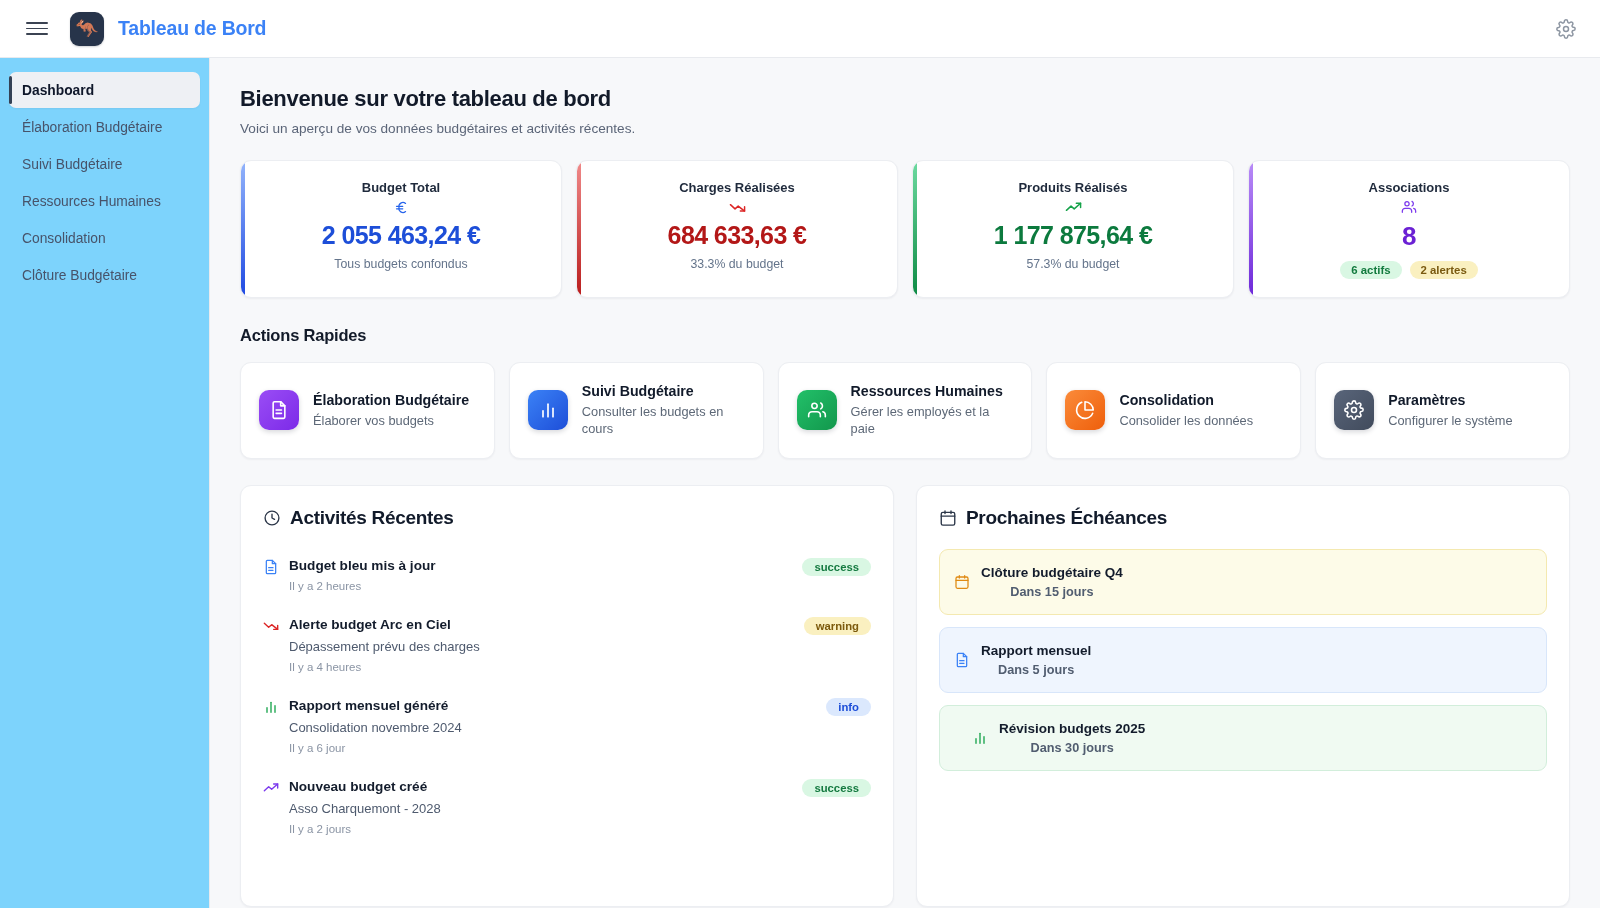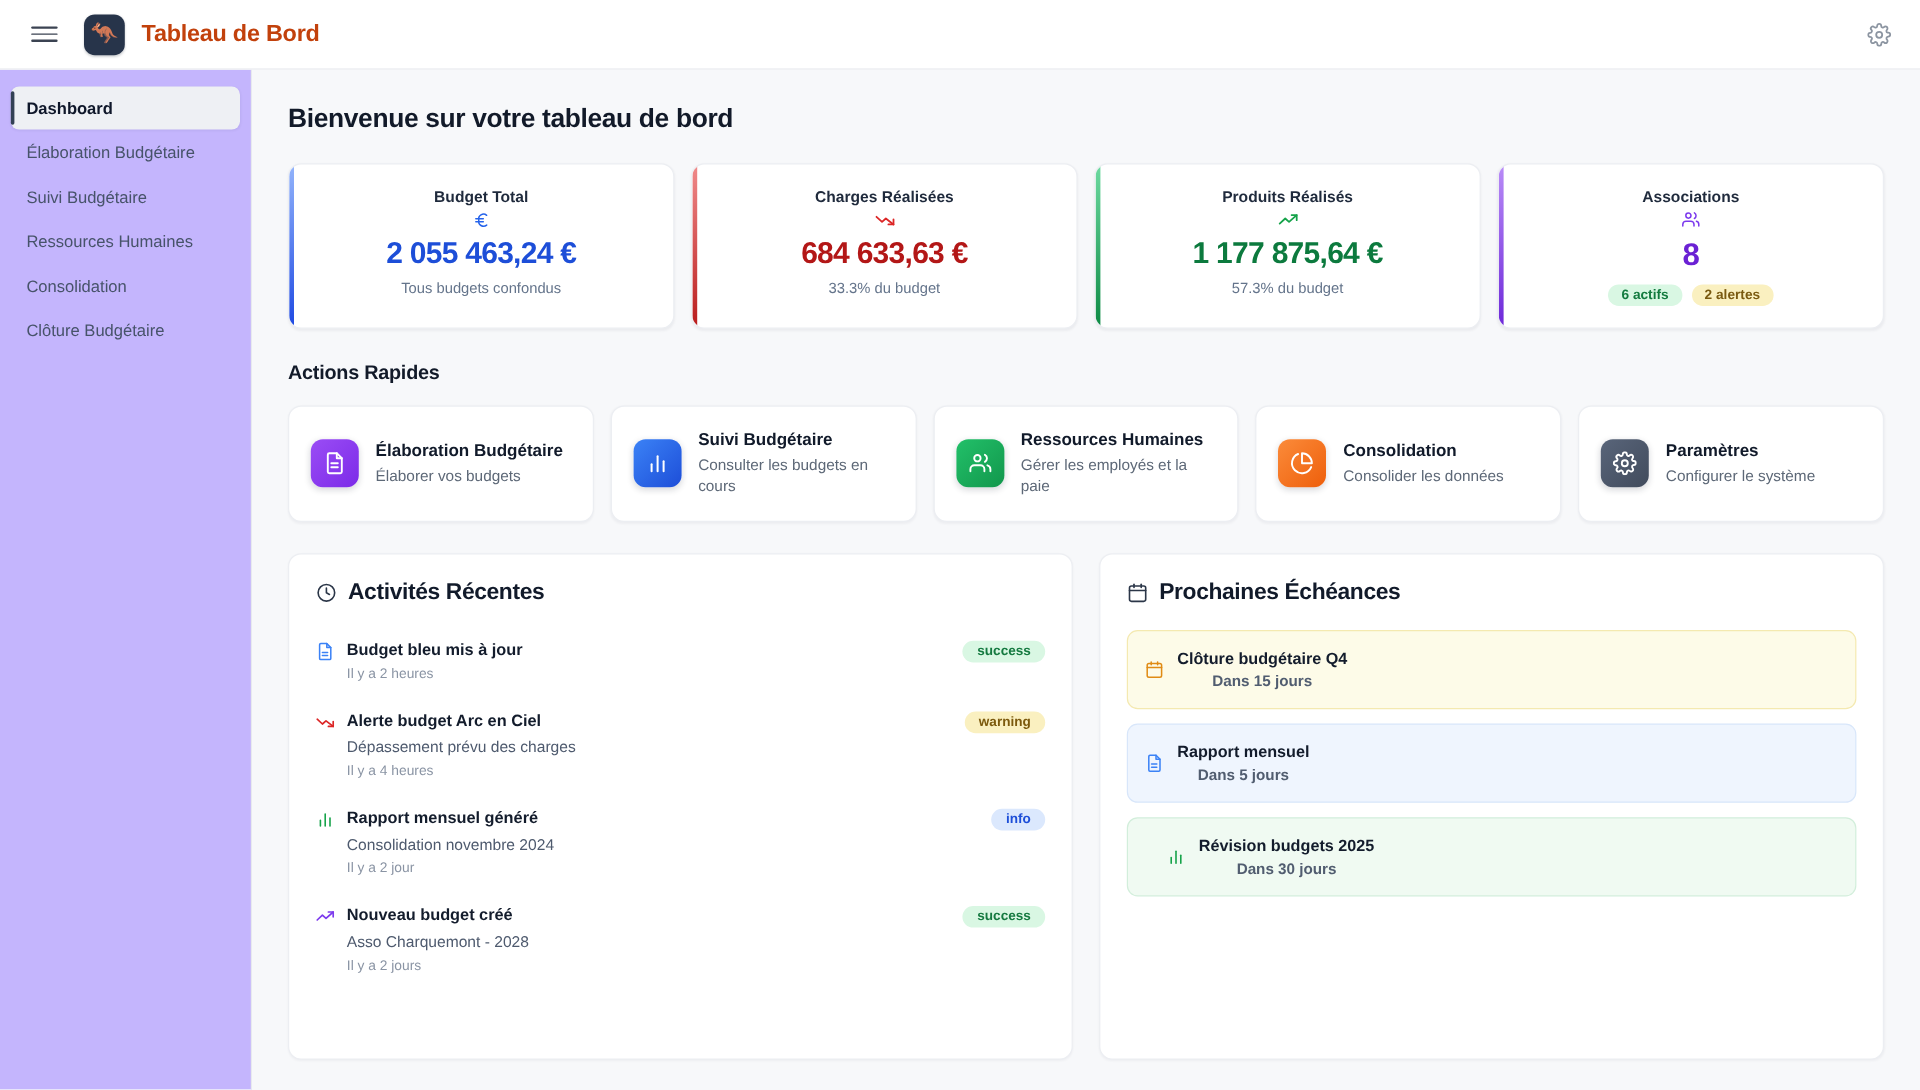--- a/index.html
+++ b/index.html
@@ -34,32 +34,32 @@
     width: 34px; height: 34px;
     border-radius: 9px;
     background: #27344a;
     display: flex; align-items: center; justify-content: center;
     font-size: 19px; line-height: 1;
     margin-right: 14px;
     box-shadow: 0 1px 2px rgba(15,23,42,.2);
   }
   .app-title {
     font-size: 19.5px; font-weight: bold; letter-spacing: -0.2px;
-    color: #c2410c;
+    color: #3b82f6;
   }
   .topbar-spacer { flex: 1; }
   .gear-top { width: 20px; height: 20px; cursor: pointer; opacity: .62; }
 
   
   .shell { display: flex; height: 850px; }
 
   
   .sidebar {
     width: 210px;
-    background: #c4b5fd;
+    background: #7dd3fc;
     border-right: 1px solid #e8eaee;
     padding: 14px 9px 0 9px;
     flex-shrink: 0;
   }
   .nav-item {
     height: 36px;
     display: flex; align-items: center;
     padding: 0 13px;
     font-size: 13.8px;
     color: #47536a;
@@ -248,20 +248,21 @@
       <span>Consolidation</span>
     </div>
     <div class="nav-item">
       <span>Clôture Budgétaire</span>
     </div>
   </nav>
 
   <main class="main">
 
     <h1 class="page-title">Bienvenue sur votre tableau de bord</h1>
+    <p class="page-sub">Voici un aperçu de vos données budgétaires et activités récentes.</p>
 
     <section class="kpi-row">
 
       <div class="kpi blue">
         <div class="kpi-label">Budget Total</div>
         <div class="kpi-icon">
           <svg viewBox="0 0 24 24" width="15" height="15" fill="none" stroke="#2563eb" stroke-width="2" stroke-linecap="round" stroke-linejoin="round">
             <path d="M4 10h10M4 14h10M18.5 5.5A6.5 6.5 0 0 0 8 12a6.5 6.5 0 0 0 10.5 6.5"></path>
           </svg>
         </div>
@@ -426,21 +427,21 @@
 
         <div class="act">
           <svg class="act-ico" viewBox="0 0 24 24" fill="none" stroke="#16a34a" stroke-width="2" stroke-linecap="round" stroke-linejoin="round">
             <line x1="6" y1="20" x2="6" y2="13"></line>
               <line x1="12" y1="20" x2="12" y2="5"></line>
               <line x1="18" y1="20" x2="18" y2="10"></line>
           </svg>
           <div class="act-body">
             <div class="act-title">Rapport mensuel généré</div>
             <div class="act-desc">Consolidation novembre 2024</div>
-            <div class="act-time">Il y a 2 jour</div>
+            <div class="act-time">Il y a 6 jour</div>
           </div>
           <span class="act-badge info">info</span>
         </div>
 
         <div class="act">
           <svg class="act-ico" viewBox="0 0 24 24" fill="none" stroke="#7c3aed" stroke-width="2.1" stroke-linecap="round" stroke-linejoin="round">
             <polyline points="2 16 8.5 10 13 14 22 6"></polyline>
               <polyline points="16 6 22 6 22 12"></polyline>
           </svg>
           <div class="act-body">

